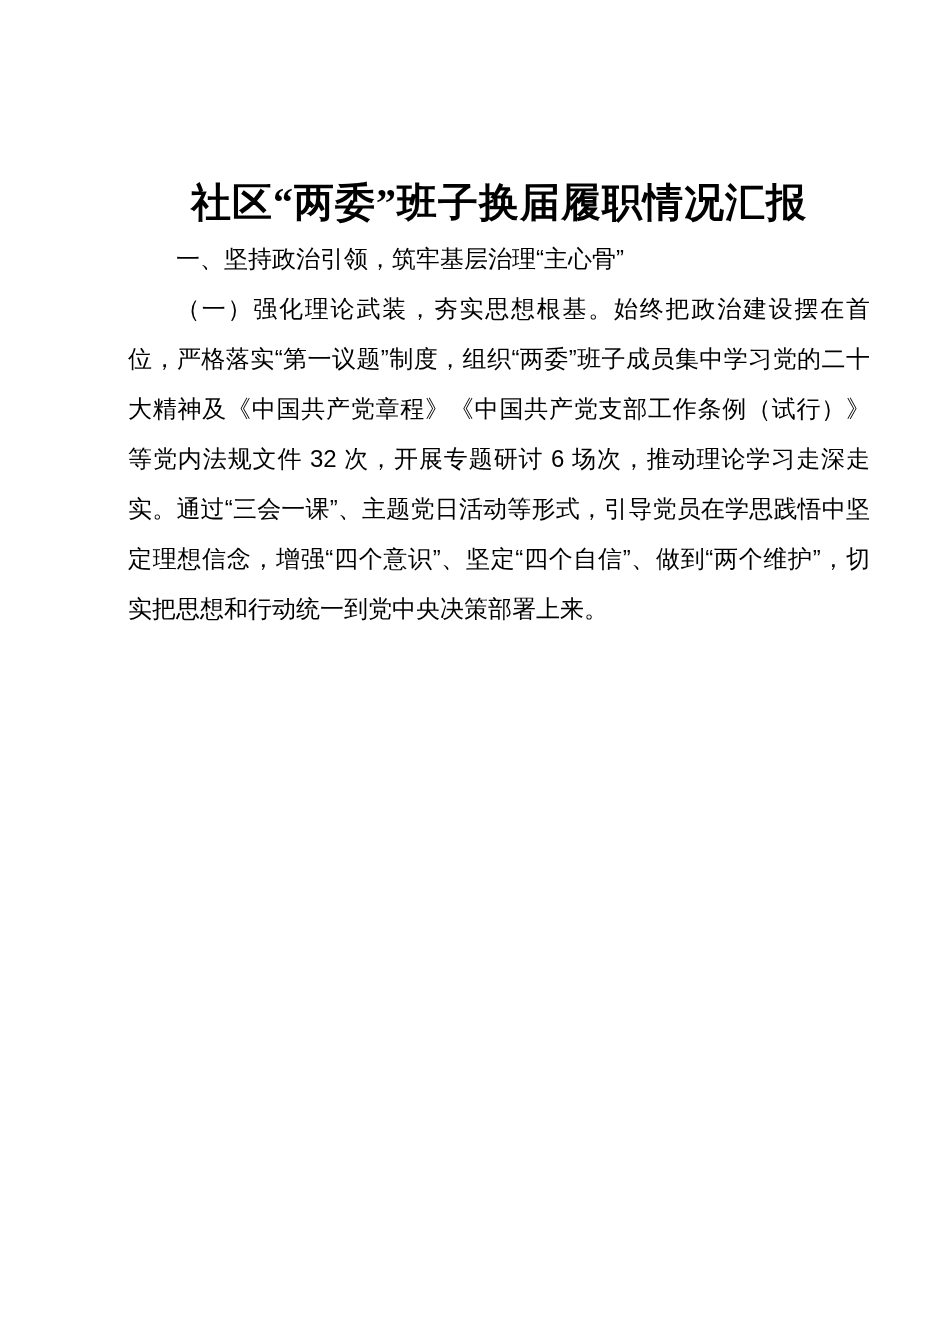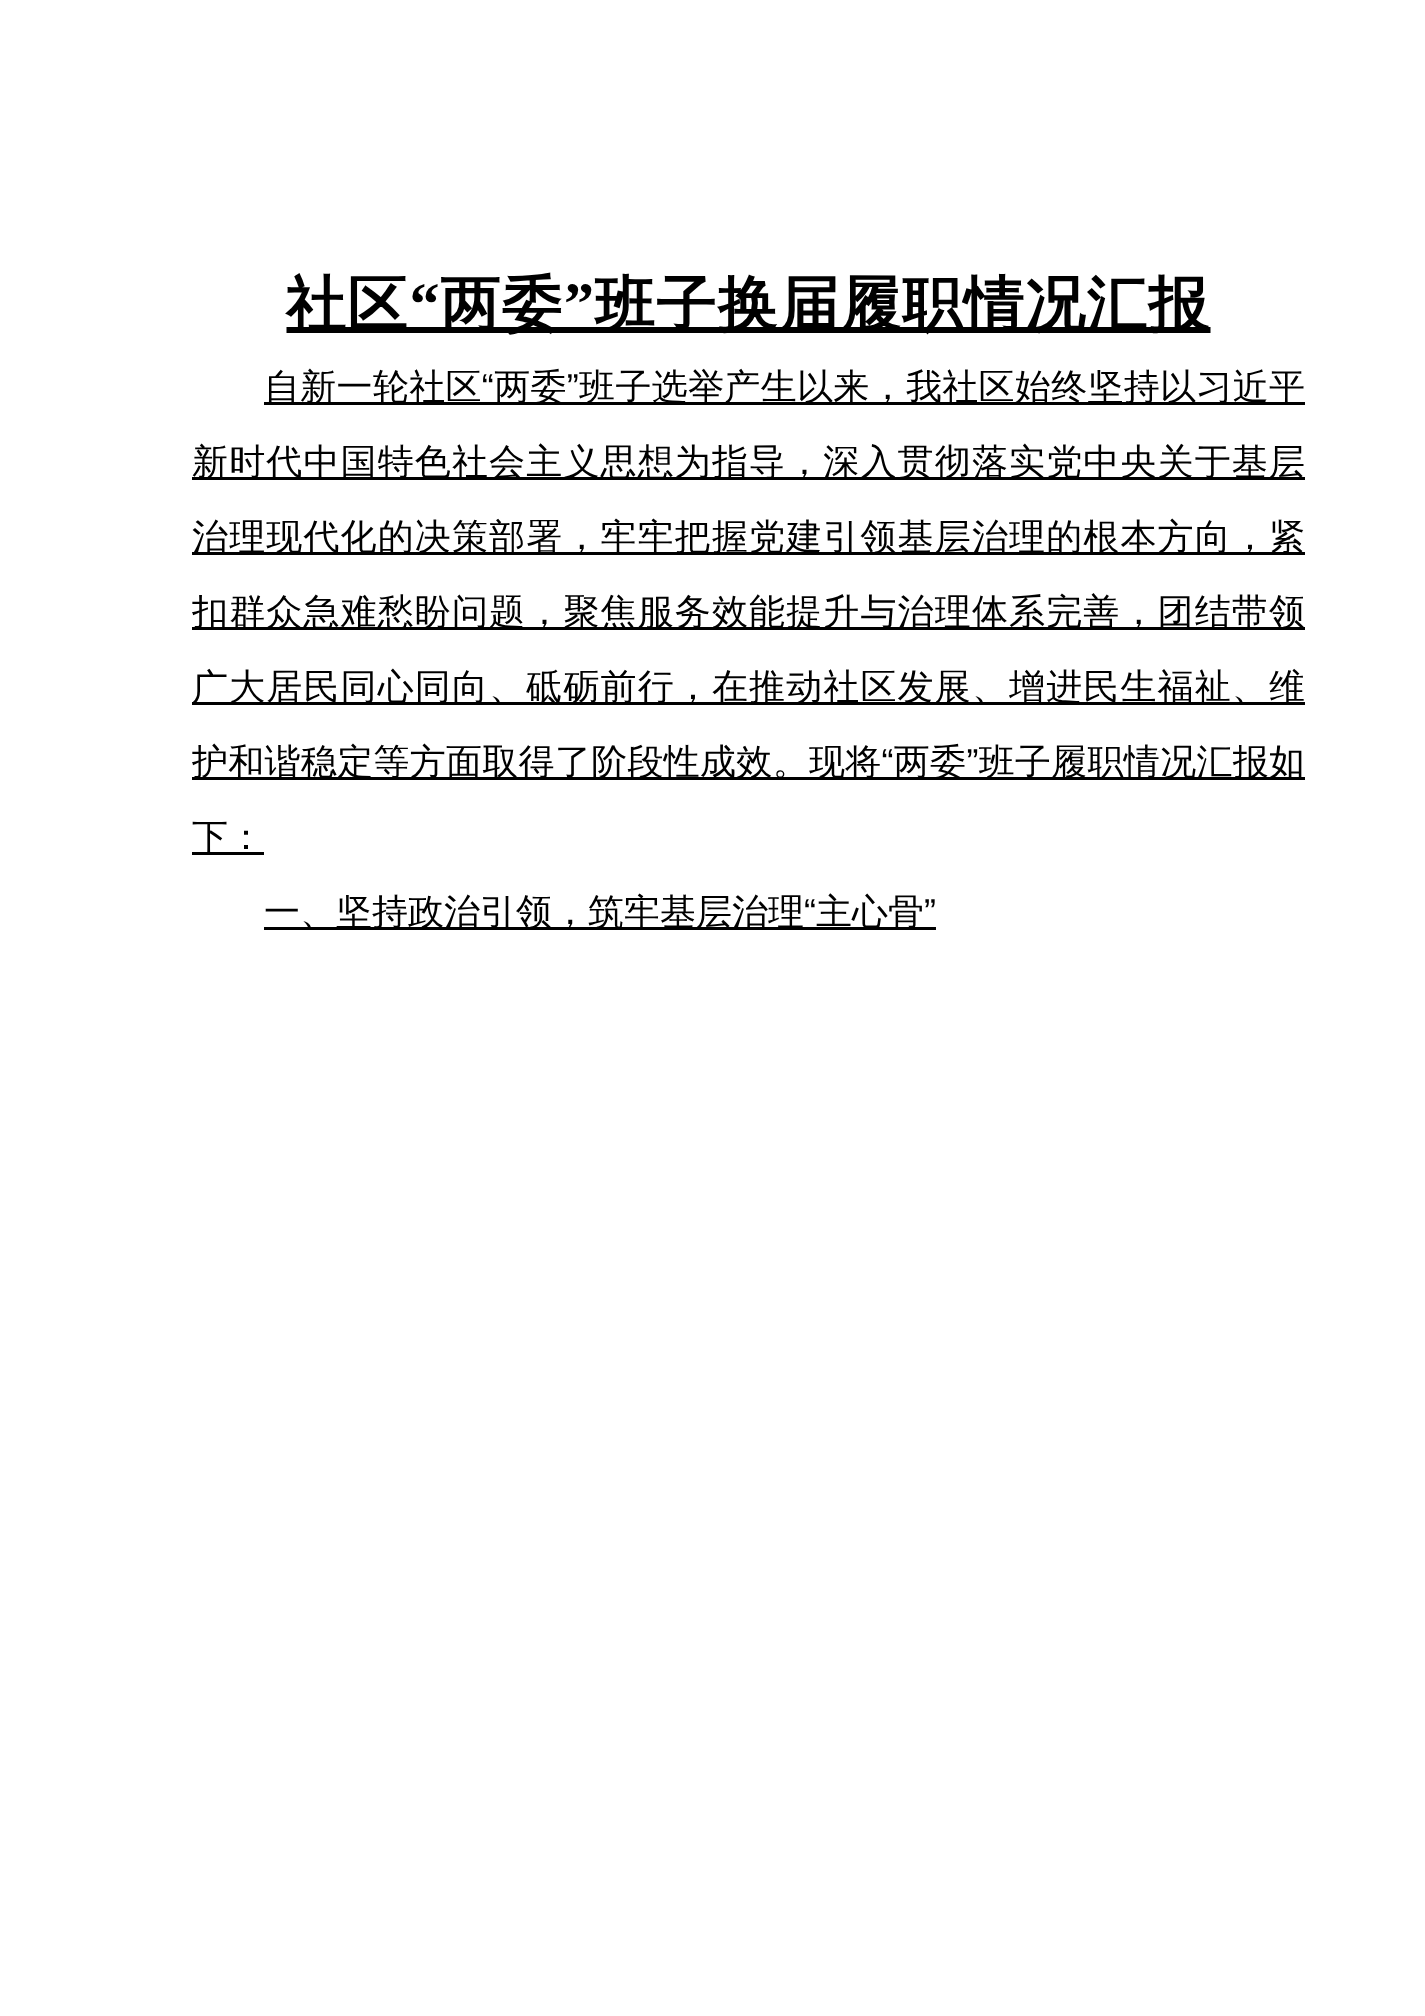--- a/index.html
+++ b/index.html
@@ -10,21 +10,20 @@
   .page {
     position: relative;
     width: 950px;
     height: 1344px;
     background: #ffffff;
     overflow: hidden;
     color: #000000;
   }
   .doc {
     padding: 172px 80px 0 128px;
-    text-decoration: underline;
   }
   .title {
     margin: 0;
     font-family: "Liberation Serif", "DejaVu Serif", serif;
     font-weight: bold;
     font-size: 40px;
     line-height: 62px;
     text-align: center;
     letter-spacing: 1px;
   }
@@ -40,16 +39,16 @@
   .section-heading {
     font-weight: 400; 
   }
 </style>
 </head>
 <body>
 
 <div class="page">
   <div class="doc">
     <h1 class="title">社区“两委”班子换届履职情况汇报</h1>
-    <p class="para">自新一轮社区“两委”班子选举产生以来，我社区始终坚持以习近平新时代中国特色社会主义思想为指导，深入贯彻落实党中央关于基层治理现代化的决策部署，牢牢把握党建引领基层治理的根本方向，紧扣群众急难愁盼问题，聚焦服务效能提升与治理体系完善，团结带领广大居民同心同向、砥砺前行，在推动社区发展、增进民生福祉、维护和谐稳定等方面取得了阶段性成效。现将“两委”班子履职情况汇报如下：</p>
     <p class="para section-heading">一、坚持政治引领，筑牢基层治理“主心骨”</p>
+    <p class="para">（一）强化理论武装，夯实思想根基。始终把政治建设摆在首位，严格落实“第一议题”制度，组织“两委”班子成员集中学习党的二十大精神及《中国共产党章程》《中国共产党支部工作条例（试行）》等党内法规文件 32 次，开展专题研讨 6 场次，推动理论学习走深走实。通过“三会一课”、主题党日活动等形式，引导党员在学思践悟中坚定理想信念，增强“四个意识”、坚定“四个自信”、做到“两个维护”，切实把思想和行动统一到党中央决策部署上来。</p>
   </div>
 </div>
 
 </body></html>

